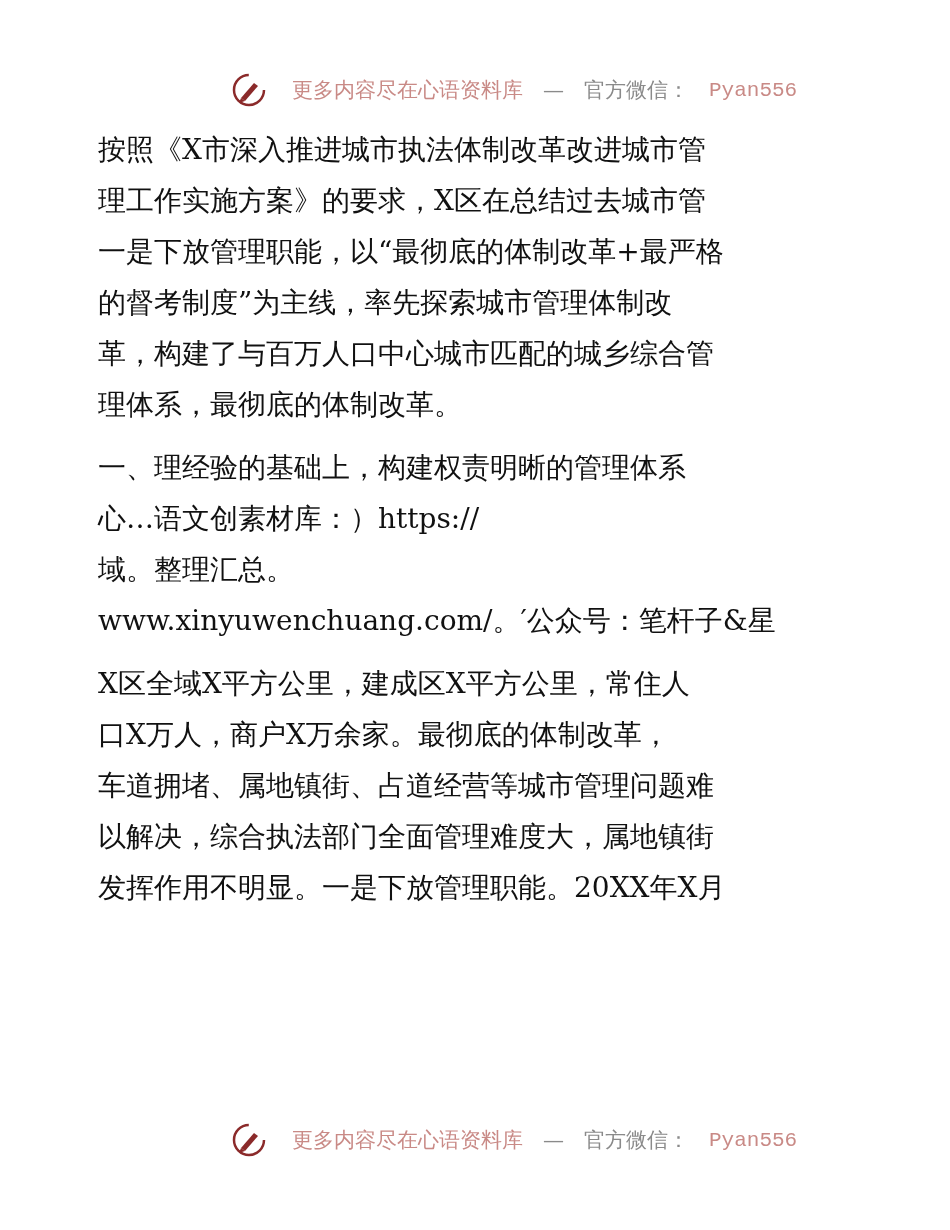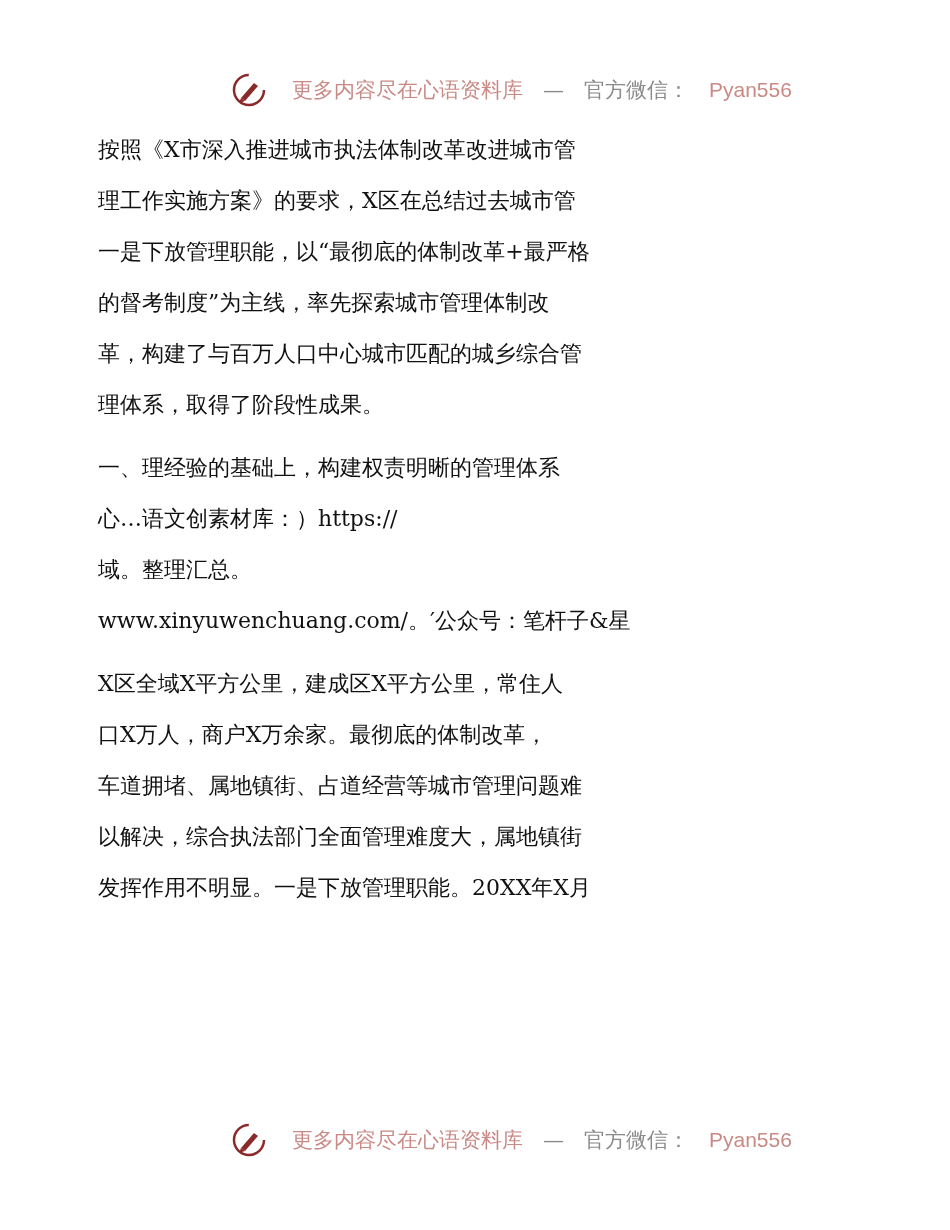--- a/index.html
+++ b/index.html
@@ -3,23 +3,23 @@
   <meta charset="utf-8">
   <style>
     html, body { margin: 0; padding: 0; background: #ffffff; }
     body { width: 950px; height: 1230px; position: relative; overflow: hidden; }
     .watermark { position: absolute; left: 232px; height: 40px; display: flex; align-items: center; gap: 20px; }
     .watermark.top { top: 70px; }
     .watermark.bottom { top: 1120px; }
     .wm-logo { width: 34px; height: 34px; margin-right: 6px; }
     .wm-red { font-family: "DejaVu Serif", serif; font-size: 21px; color: #c98a86; letter-spacing: 0px; }
     .wm-gray { font-family: "DejaVu Serif", serif; font-size: 21px; color: #8a8a8a; }
-    .wm-id { font-family: Liberation Sans, sans-serif; font-size: 21px; color: #c98a86; }
+    .wm-id { font-family: Liberation Mono, monospace; font-size: 21px; color: #c98a86; }
     .content { position: absolute; left: 98px; top: 124px; width: 760px;
-      font-family: "DejaVu Serif", serif; font-size: 22px; color: #111; }
+      font-family: "DejaVu Serif", serif; font-size: 28px; color: #111; }
     .line { height: 51px; line-height: 51px; white-space: nowrap; }
     .para-gap { height: 12px; }
   </style>
 </head>
 <body>
 
 <div class="watermark top">
   <svg class="wm-logo" viewBox="0 0 34 34">
     <circle cx="17" cy="17" r="15" fill="none" stroke="#8b2a2a" stroke-width="2.5" stroke-dasharray="70 25"></circle>
     <path d="M9 25 L22 10 L26 13 L13 28 Z" fill="#8b2a2a"></path>
@@ -31,21 +31,21 @@
   <span class="wm-id">Pyan556</span>
 </div>
 
 <div class="content">
   <div>
     <div class="line"> 按照《X市深入推进城市执法体制改革改进城市管</div>
     <div class="line">理工作实施方案》的要求，X区在总结过去城市管</div>
     <div class="line">一是下放管理职能，以“最彻底的体制改革+最严格</div>
     <div class="line">的督考制度”为主线，率先探索城市管理体制改</div>
     <div class="line">革，构建了与百万人口中心城市匹配的城乡综合管</div>
-    <div class="line">理体系，取得了阶段性成果。</div>
+    <div class="line">理体系，最彻底的体制改革。</div>
   </div>
   <div class="para-gap"></div>
   <div>
     <div class="line"> 一、理经验的基础上，构建权责明晰的管理体系</div>
     <div class="line">心…语文创素材库：）https://</div>
     <div class="line">域。整理汇总。</div>
     <div class="line">www.xinyuwenchuang.com/。′公众号：笔杆子&amp;星</div>
   </div>
   <div class="para-gap"></div>
   <div>

